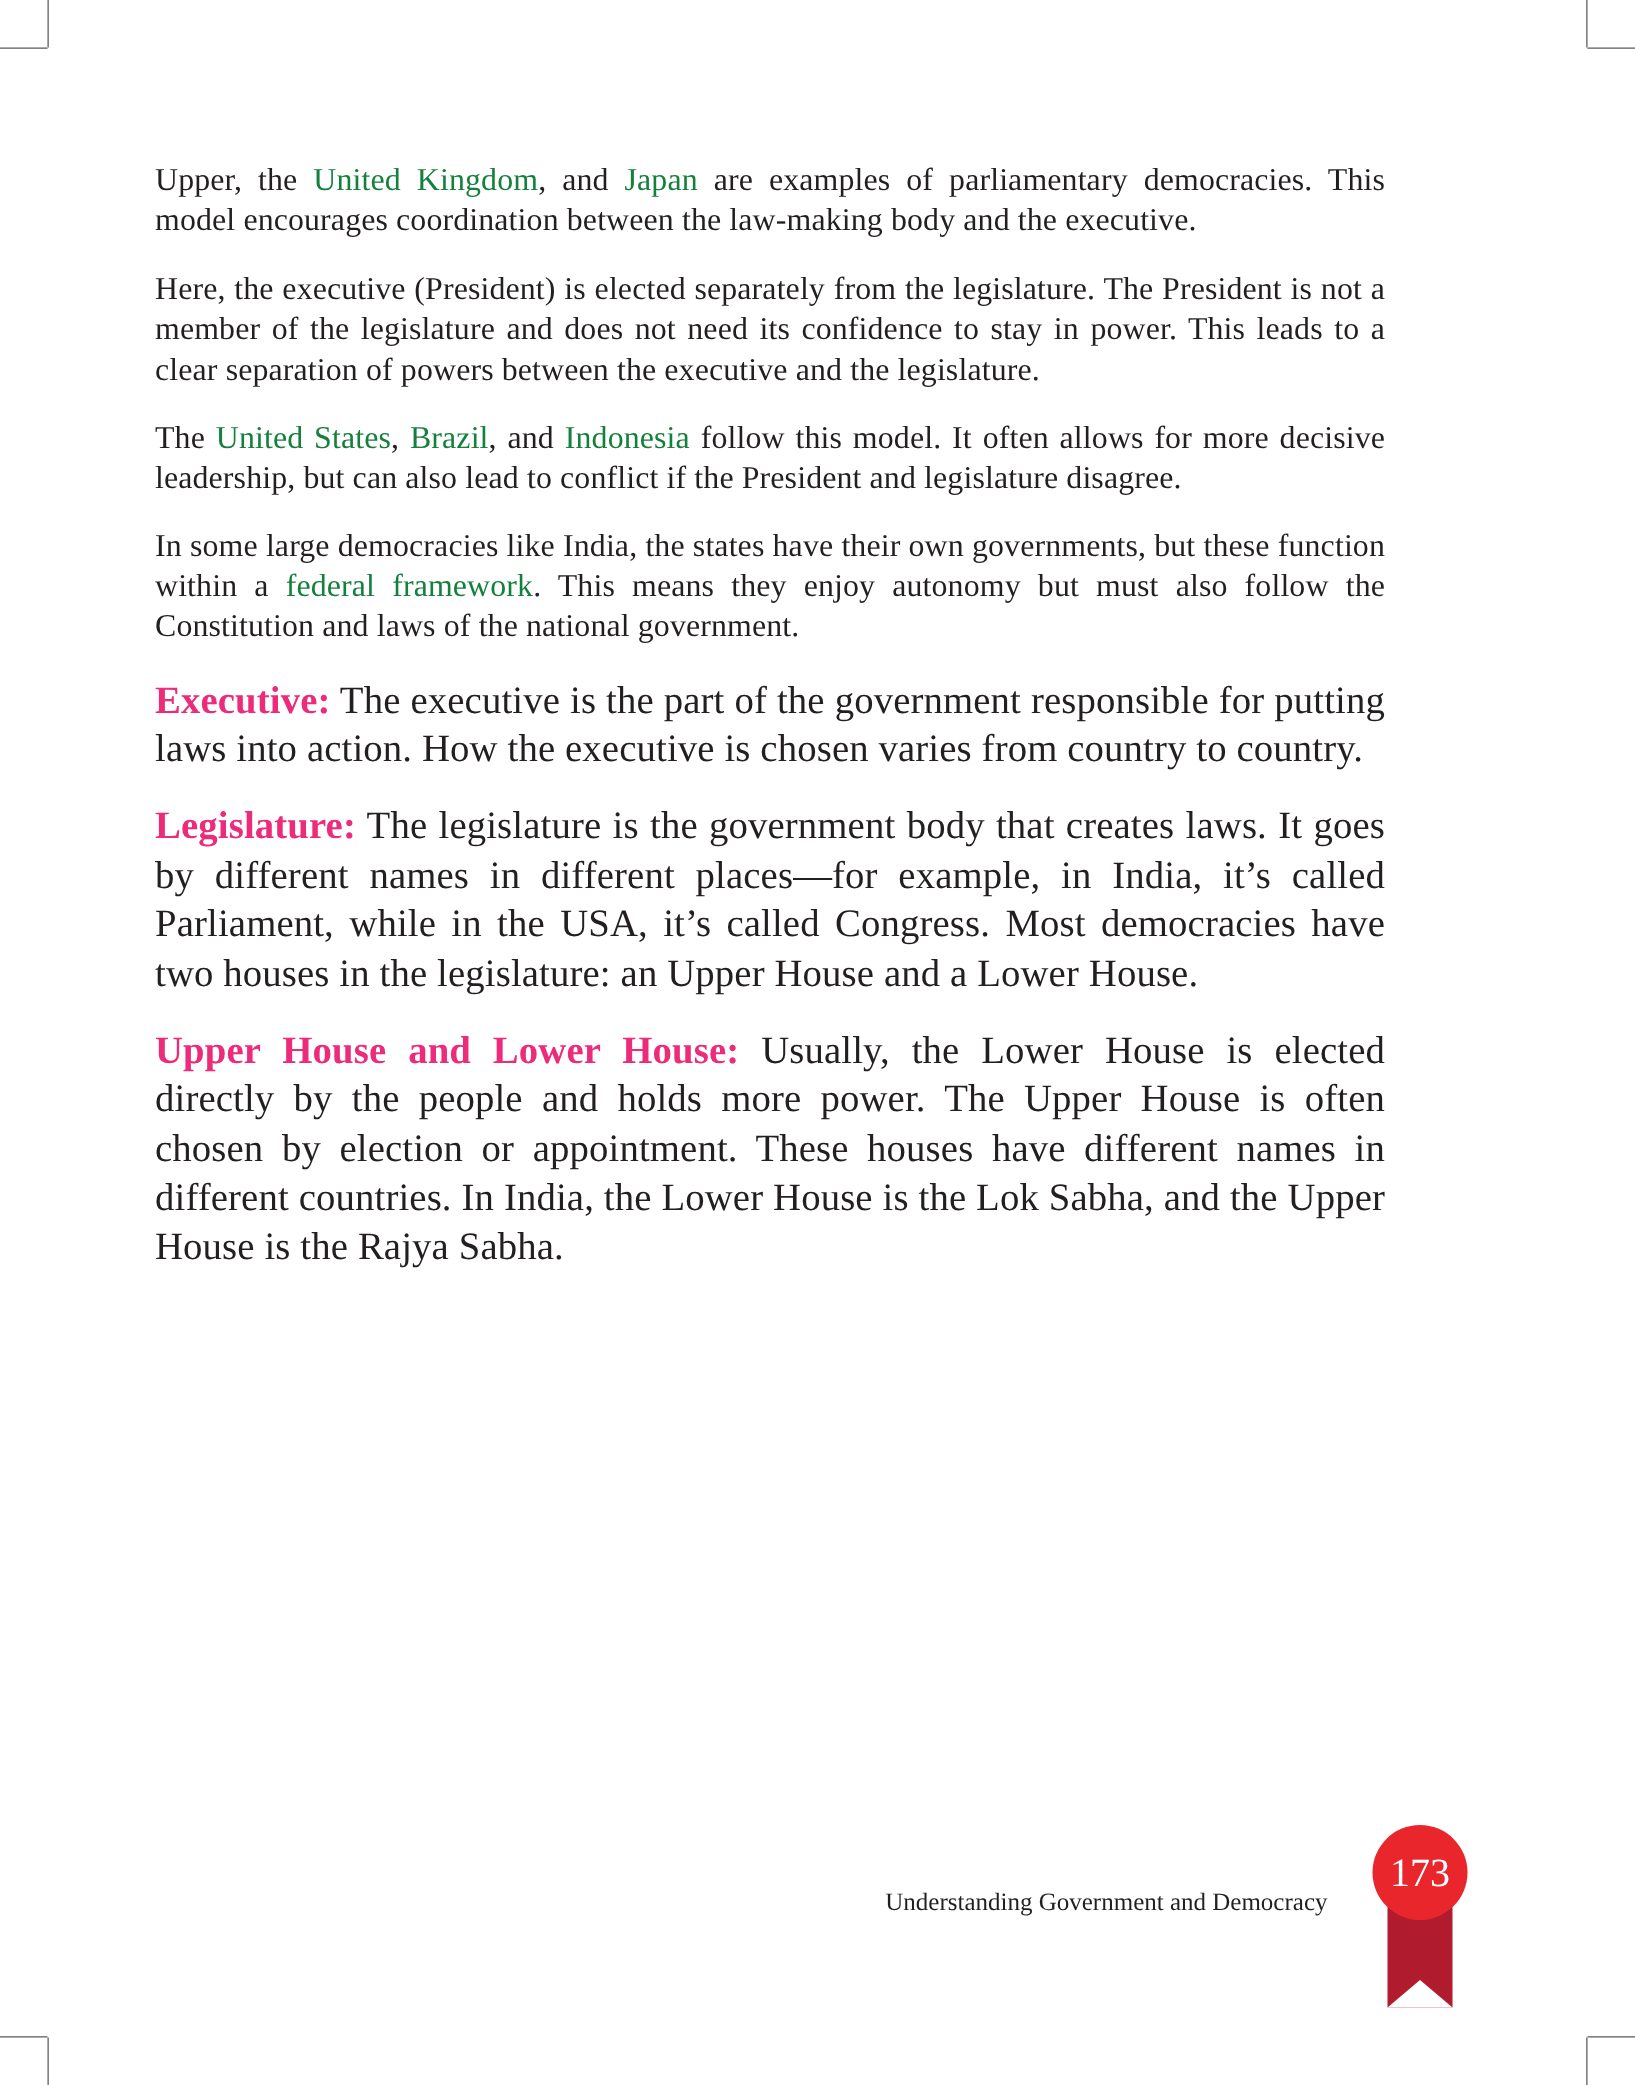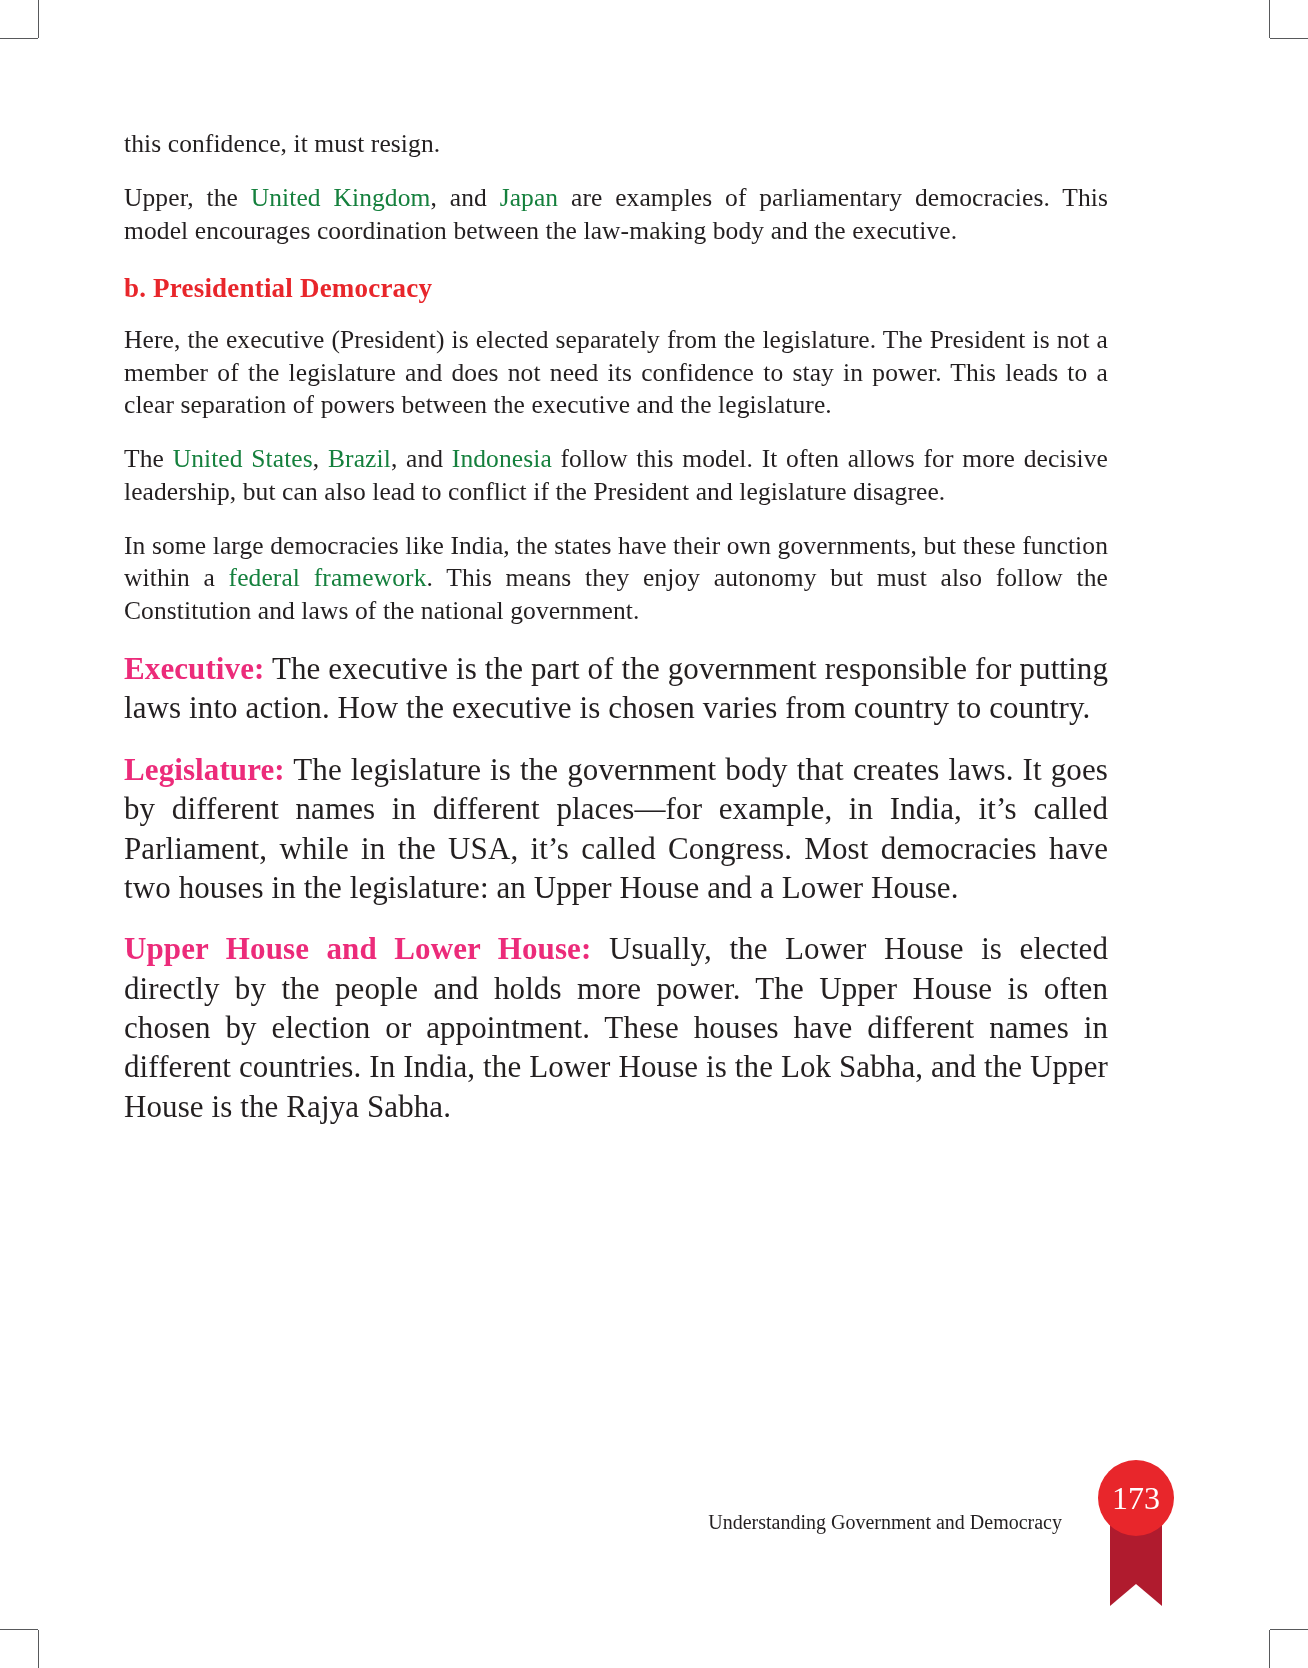--- a/index.html
+++ b/index.html
@@ -157,25 +157,23 @@
   <div class="crop h" style="left:0; top:38px;"></div>
   <div class="crop v" style="right:38px; top:0;"></div>
   <div class="crop h" style="right:0; top:38px;"></div>
   <div class="crop v" style="left:38px; bottom:0;"></div>
   <div class="crop h" style="left:0; bottom:38px;"></div>
   <div class="crop v" style="right:38px; bottom:0;"></div>
   <div class="crop h" style="right:0; bottom:38px;"></div>
 
   <div class="content">
 
-    <p class="para">this confidence, it must resign.</p>
 
     <p class="para"><span>Upper, the </span><span class="term-pink">United Kingdom</span><span>, and </span><span class="term-pink">Japan</span><span> are examples of parliamentary democracies. This model encourages coordination between the law-making body and the executive.</span></p>
 
-    <h3 class="subhead">b. Presidential Democracy</h3>
 
     <p class="para">Here, the executive (President) is elected separately from the legislature. The President is not a member of the legislature and does not need its confidence to stay in power. This leads to a clear separation of powers between the executive and the legislature.</p>
 
     <p class="para"><span>The </span><span class="term-pink">United States</span><span>, </span><span class="term-pink">Brazil</span><span>, and </span><span class="term-pink">Indonesia</span><span> follow this model. It often allows for more decisive leadership, but can also lead to conflict if the President and legislature disagree.</span></p>
 
     <p class="para"><span>In some large democracies like India, the states have their own governments, but these function within a </span><span class="term-pink">federal framework</span><span>. This means they enjoy autonomy but must also follow the Constitution and laws of the national government.</span></p>
 
 
     <div class="glossary">
 

